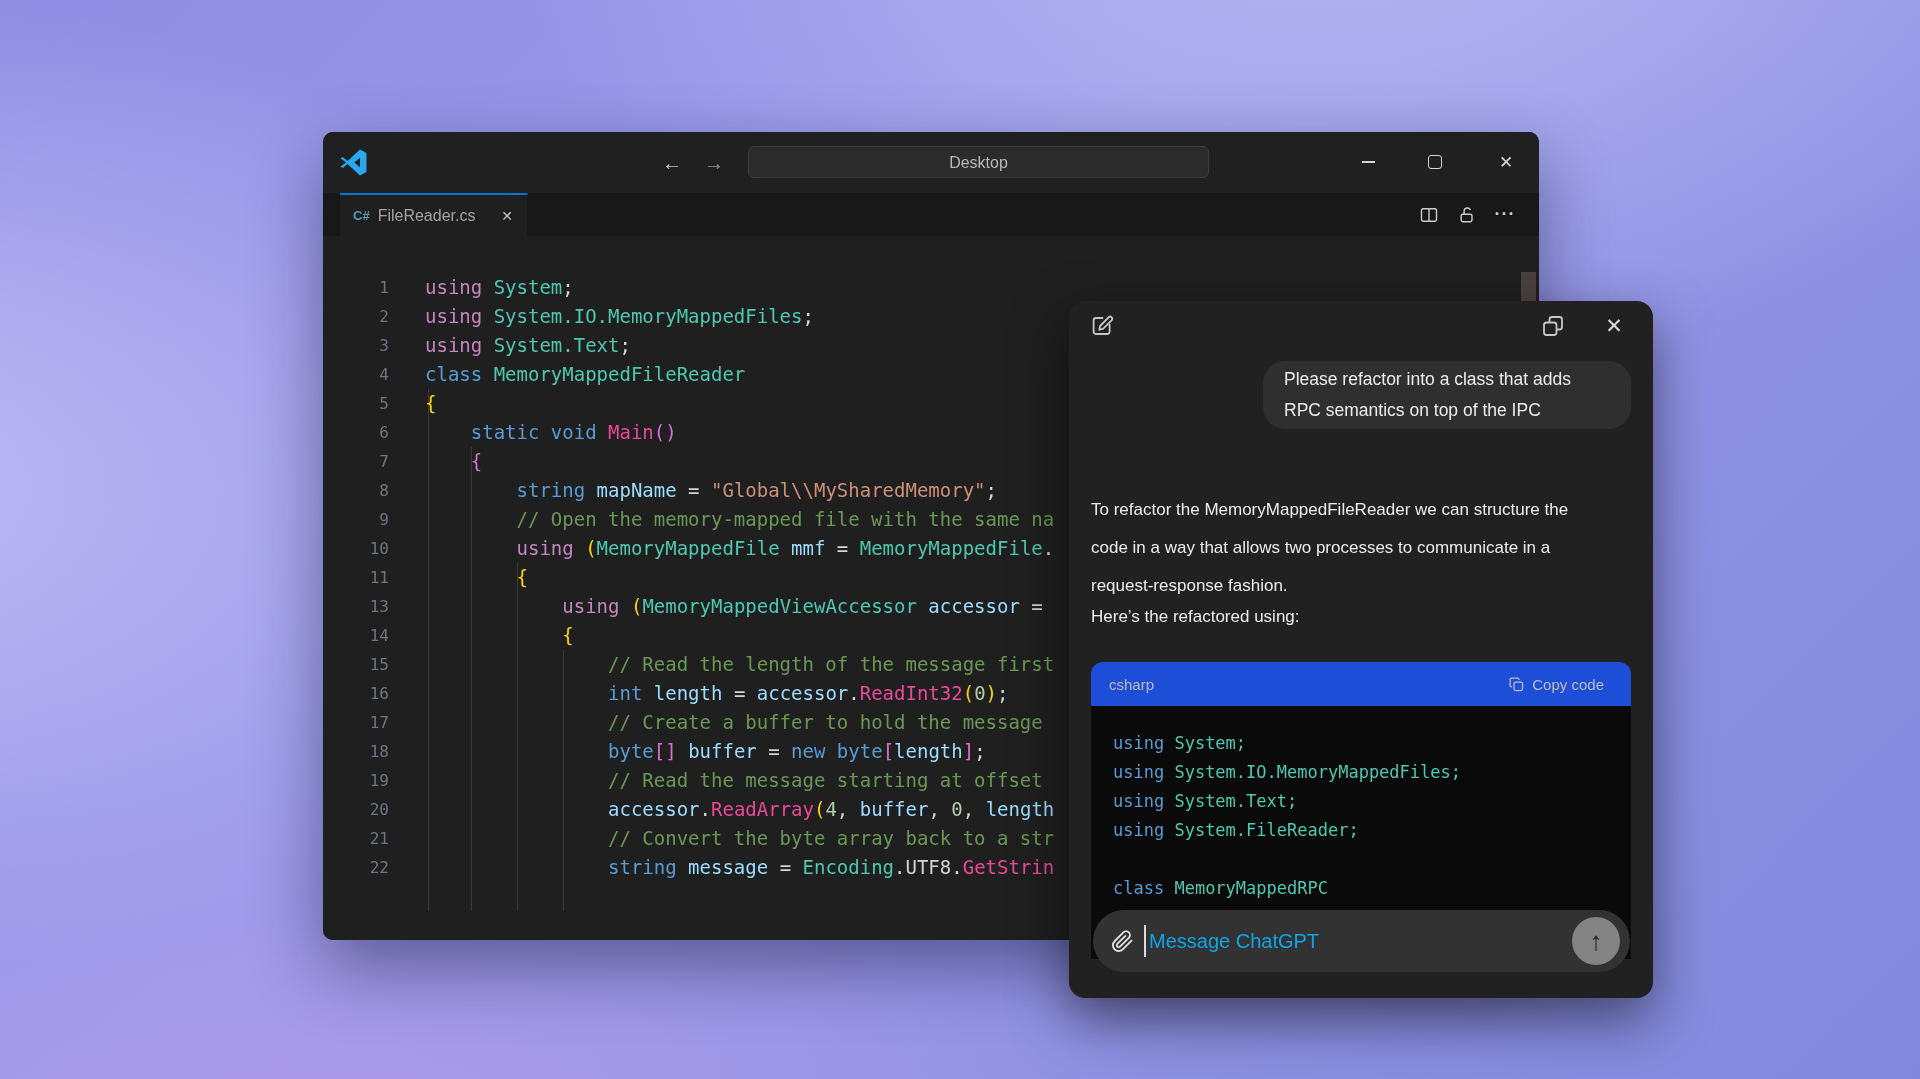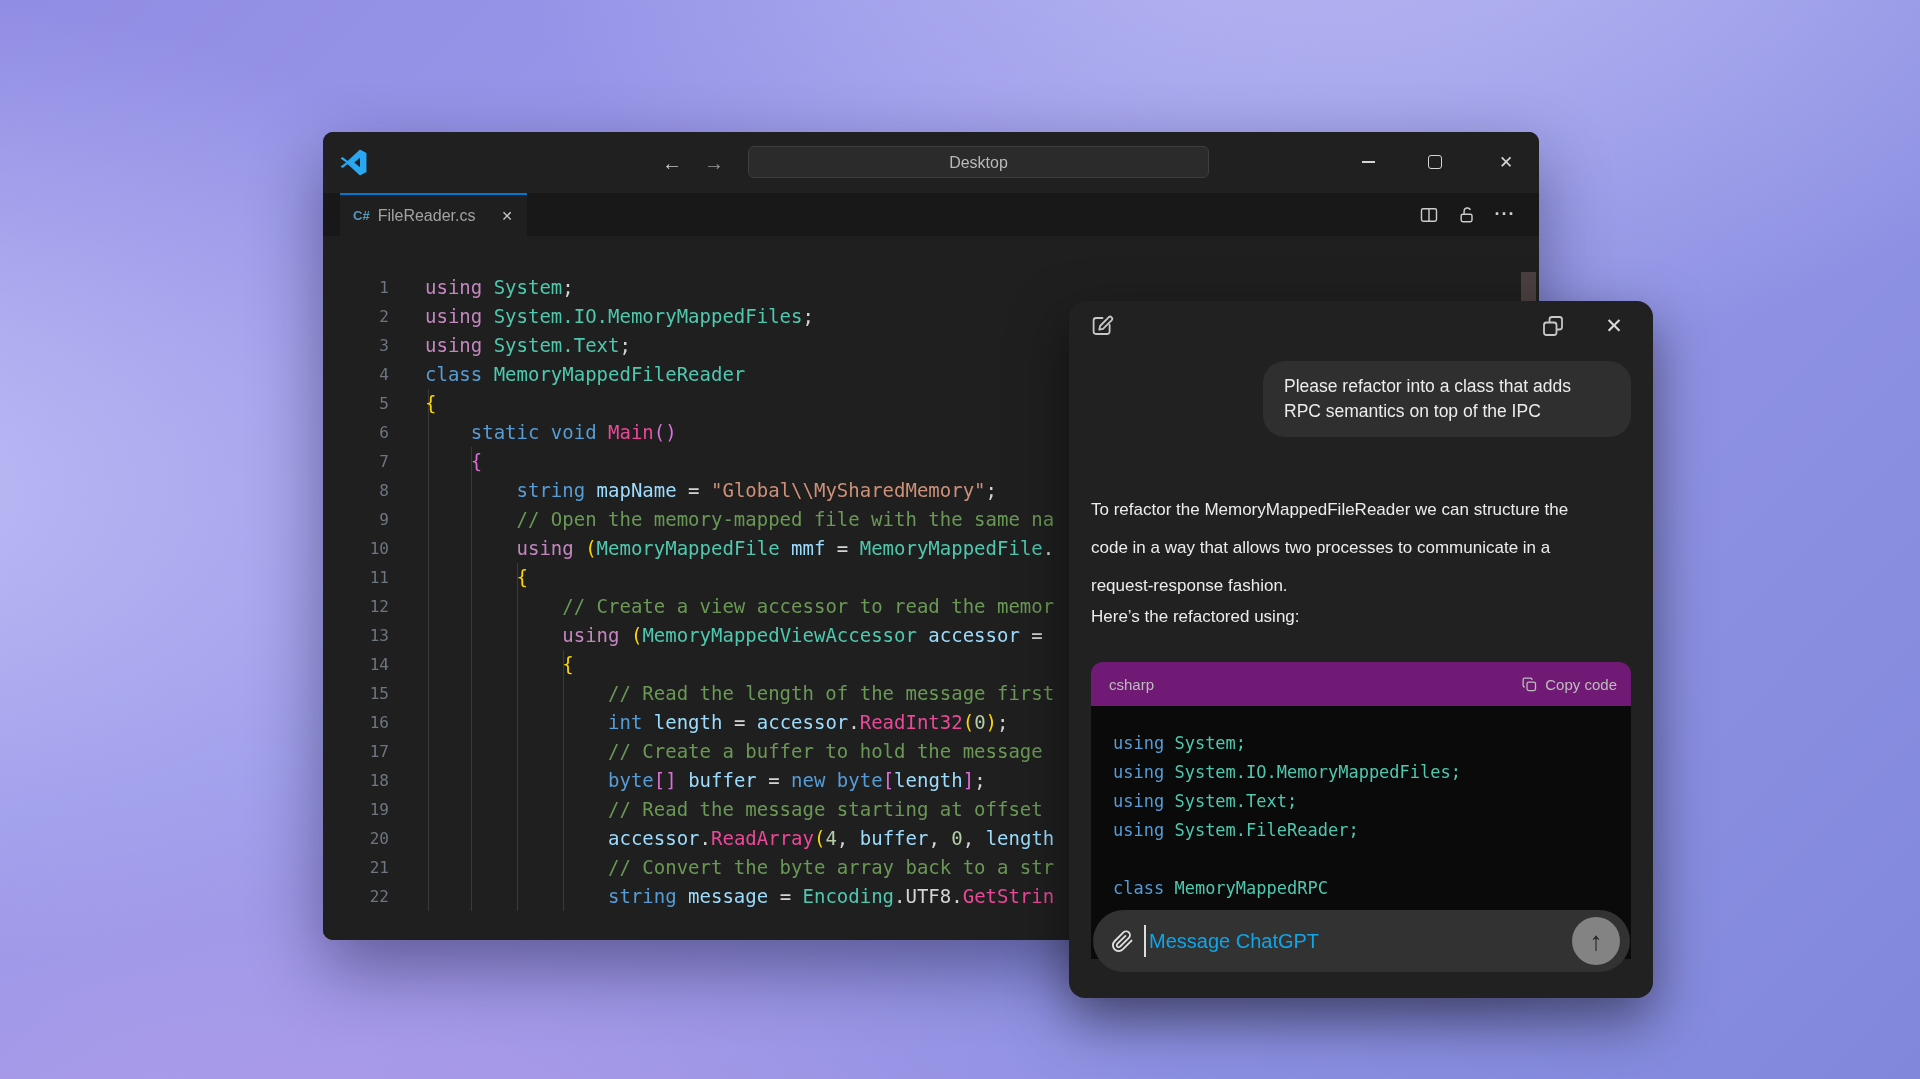--- a/index.html
+++ b/index.html
@@ -52,26 +52,26 @@
   .tk-p{color:#d4d4d4;} .tk-bg{color:#FFD700;} .tk-bp{color:#DA70D6;}
 
   
   .chat{position:absolute;left:1069px;top:301px;width:584px;height:697px;background:#212121;
     border-radius:16px;box-shadow:0 22px 55px rgba(0,0,0,.5);overflow:hidden;color:#ececec;}
   .chat-icon{position:absolute;display:flex;align-items:center;justify-content:center;color:#c7c7c7;}
   .ic-compose{left:18px;top:10px;width:30px;height:30px;}
   .ic-popout{left:469px;top:10px;width:30px;height:30px;}
   .ic-close{left:528px;top:8px;width:34px;height:34px;font-size:21px;color:#d9d9d9;}
   .bubble{position:absolute;right:22px;top:60px;width:368px;box-sizing:border-box;background:#2f2f2f;
-    border-radius:22px;padding:13px 21px;font-size:17.5px;line-height:25px;color:#ececec;}
+    border-radius:22px;padding:3px 21px;font-size:17.5px;line-height:31px;color:#ececec;}
   .answer{position:absolute;left:22px;font-size:17px;line-height:38px;color:#ececec;}
   .p1{top:190px;width:505px;}
   .p2{top:297px;width:520px;}
   .codeblock{position:absolute;left:22px;top:361px;width:540px;}
-  .cb-header{height:44px;background:#701a75;border-radius:12px 12px 0 0;display:flex;align-items:center;padding:0 14px 0 18px;box-sizing:border-box;}
+  .cb-header{height:44px;background:#1d4ed8;border-radius:12px 12px 0 0;display:flex;align-items:center;padding:0 27px 0 18px;box-sizing:border-box;}
   .cb-lang{color:#bdbdbd;font-size:15px;flex:1;}
   .cb-copy{display:flex;align-items:center;gap:7px;color:#bdbdbd;font-size:15px;}
   .cb-body{background:#0a0a0a;height:253px;padding:23px 0 0 22px;box-sizing:border-box;overflow:hidden;}
   .cb-body .code-line{font-size:17px;}
   .inputbar{position:absolute;left:24px;top:609px;width:537px;height:62px;border-radius:31px;background:#323232;
     display:flex;align-items:center;padding:0 10px 0 18px;box-sizing:border-box;}
   .clip{flex:none;display:flex;color:#e3e3e3;}
   .caret{flex:none;width:2px;height:32px;background:#dcdcdc;margin-left:10px;}
   .placeholder{flex:none;color:#0ea5e9;font-size:20px;margin-left:3px;}
   .sendbtn{margin-left:auto;width:48px;height:48px;border-radius:50%;background:#838383;display:flex;align-items:center;justify-content:center;}
@@ -141,21 +141,20 @@
           <div class="code-line"><span class="ln">2</span><span class="lc"><span class="tk-kp">using </span><span class="tk-ty">System.IO.MemoryMappedFiles</span><span class="tk-p">;</span></span></div>
           <div class="code-line"><span class="ln">3</span><span class="lc"><span class="tk-kp">using </span><span class="tk-ty">System.Text</span><span class="tk-p">;</span></span></div>
           <div class="code-line"><span class="ln">4</span><span class="lc"><span class="tk-kb">class </span><span class="tk-ty">MemoryMappedFileReader</span></span></div>
           <div class="code-line"><span class="ln">5</span><span class="lc"><span class="tk-bg">{</span></span></div>
           <div class="code-line"><span class="ln">6</span><span class="lc"><span class="tk-p">    </span><span class="tk-kb">static </span><span class="tk-kb">void </span><span class="tk-me">Main</span><span class="tk-bp">()</span></span></div>
           <div class="code-line"><span class="ln">7</span><span class="lc"><span class="tk-p">    </span><span class="tk-bp">{</span></span></div>
           <div class="code-line"><span class="ln">8</span><span class="lc"><span class="tk-p">        </span><span class="tk-kb">string </span><span class="tk-va">mapName </span><span class="tk-p">= </span><span class="tk-st">"Global\\MySharedMemory"</span><span class="tk-p">;</span></span></div>
           <div class="code-line"><span class="ln">9</span><span class="lc"><span class="tk-p">        </span><span class="tk-cm">// Open the memory-mapped file with the same na</span></span></div>
           <div class="code-line"><span class="ln">10</span><span class="lc"><span class="tk-p">        </span><span class="tk-kp">using </span><span class="tk-bg">(</span><span class="tk-ty">MemoryMappedFile </span><span class="tk-va">mmf </span><span class="tk-p">= </span><span class="tk-ty">MemoryMappedFile</span><span class="tk-p">.</span></span></div>
           <div class="code-line"><span class="ln">11</span><span class="lc"><span class="tk-p">        </span><span class="tk-bg">{</span></span></div>
-          <div class="code-line"><span class="ln">12</span><span class="lc"><span class="tk-p">            </span><span class="tk-cm">// Create a view accessor to read the memor</span></span></div>
           <div class="code-line"><span class="ln">13</span><span class="lc"><span class="tk-p">            </span><span class="tk-kp">using </span><span class="tk-bg">(</span><span class="tk-ty">MemoryMappedViewAccessor </span><span class="tk-va">accessor </span><span class="tk-p">=</span></span></div>
           <div class="code-line"><span class="ln">14</span><span class="lc"><span class="tk-p">            </span><span class="tk-bg">{</span></span></div>
           <div class="code-line"><span class="ln">15</span><span class="lc"><span class="tk-p">                </span><span class="tk-cm">// Read the length of the message first</span></span></div>
           <div class="code-line"><span class="ln">16</span><span class="lc"><span class="tk-p">                </span><span class="tk-kb">int </span><span class="tk-va">length </span><span class="tk-p">= </span><span class="tk-va">accessor</span><span class="tk-p">.</span><span class="tk-me">ReadInt32</span><span class="tk-bg">(</span><span class="tk-nu">0</span><span class="tk-bg">)</span><span class="tk-p">;</span></span></div>
           <div class="code-line"><span class="ln">17</span><span class="lc"><span class="tk-p">                </span><span class="tk-cm">// Create a buffer to hold the message</span></span></div>
           <div class="code-line"><span class="ln">18</span><span class="lc"><span class="tk-p">                </span><span class="tk-kb">byte</span><span class="tk-bp">[] </span><span class="tk-va">buffer </span><span class="tk-p">= </span><span class="tk-kb">new </span><span class="tk-kb">byte</span><span class="tk-bp">[</span><span class="tk-va">length</span><span class="tk-bp">]</span><span class="tk-p">;</span></span></div>
           <div class="code-line"><span class="ln">19</span><span class="lc"><span class="tk-p">                </span><span class="tk-cm">// Read the message starting at offset </span></span></div>
           <div class="code-line"><span class="ln">20</span><span class="lc"><span class="tk-p">                </span><span class="tk-va">accessor</span><span class="tk-p">.</span><span class="tk-me">ReadArray</span><span class="tk-bg">(</span><span class="tk-nu">4</span><span class="tk-p">, </span><span class="tk-va">buffer</span><span class="tk-p">, </span><span class="tk-nu">0</span><span class="tk-p">, </span><span class="tk-va">length</span></span></div>
           <div class="code-line"><span class="ln">21</span><span class="lc"><span class="tk-p">                </span><span class="tk-cm">// Convert the byte array back to a str</span></span></div>
           <div class="code-line"><span class="ln">22</span><span class="lc"><span class="tk-p">                </span><span class="tk-kb">string </span><span class="tk-va">message </span><span class="tk-p">= </span><span class="tk-ty">Encoding</span><span class="tk-p">.</span><span class="tk-p">UTF8</span><span class="tk-p">.</span><span class="tk-me">GetStrin</span></span></div>

